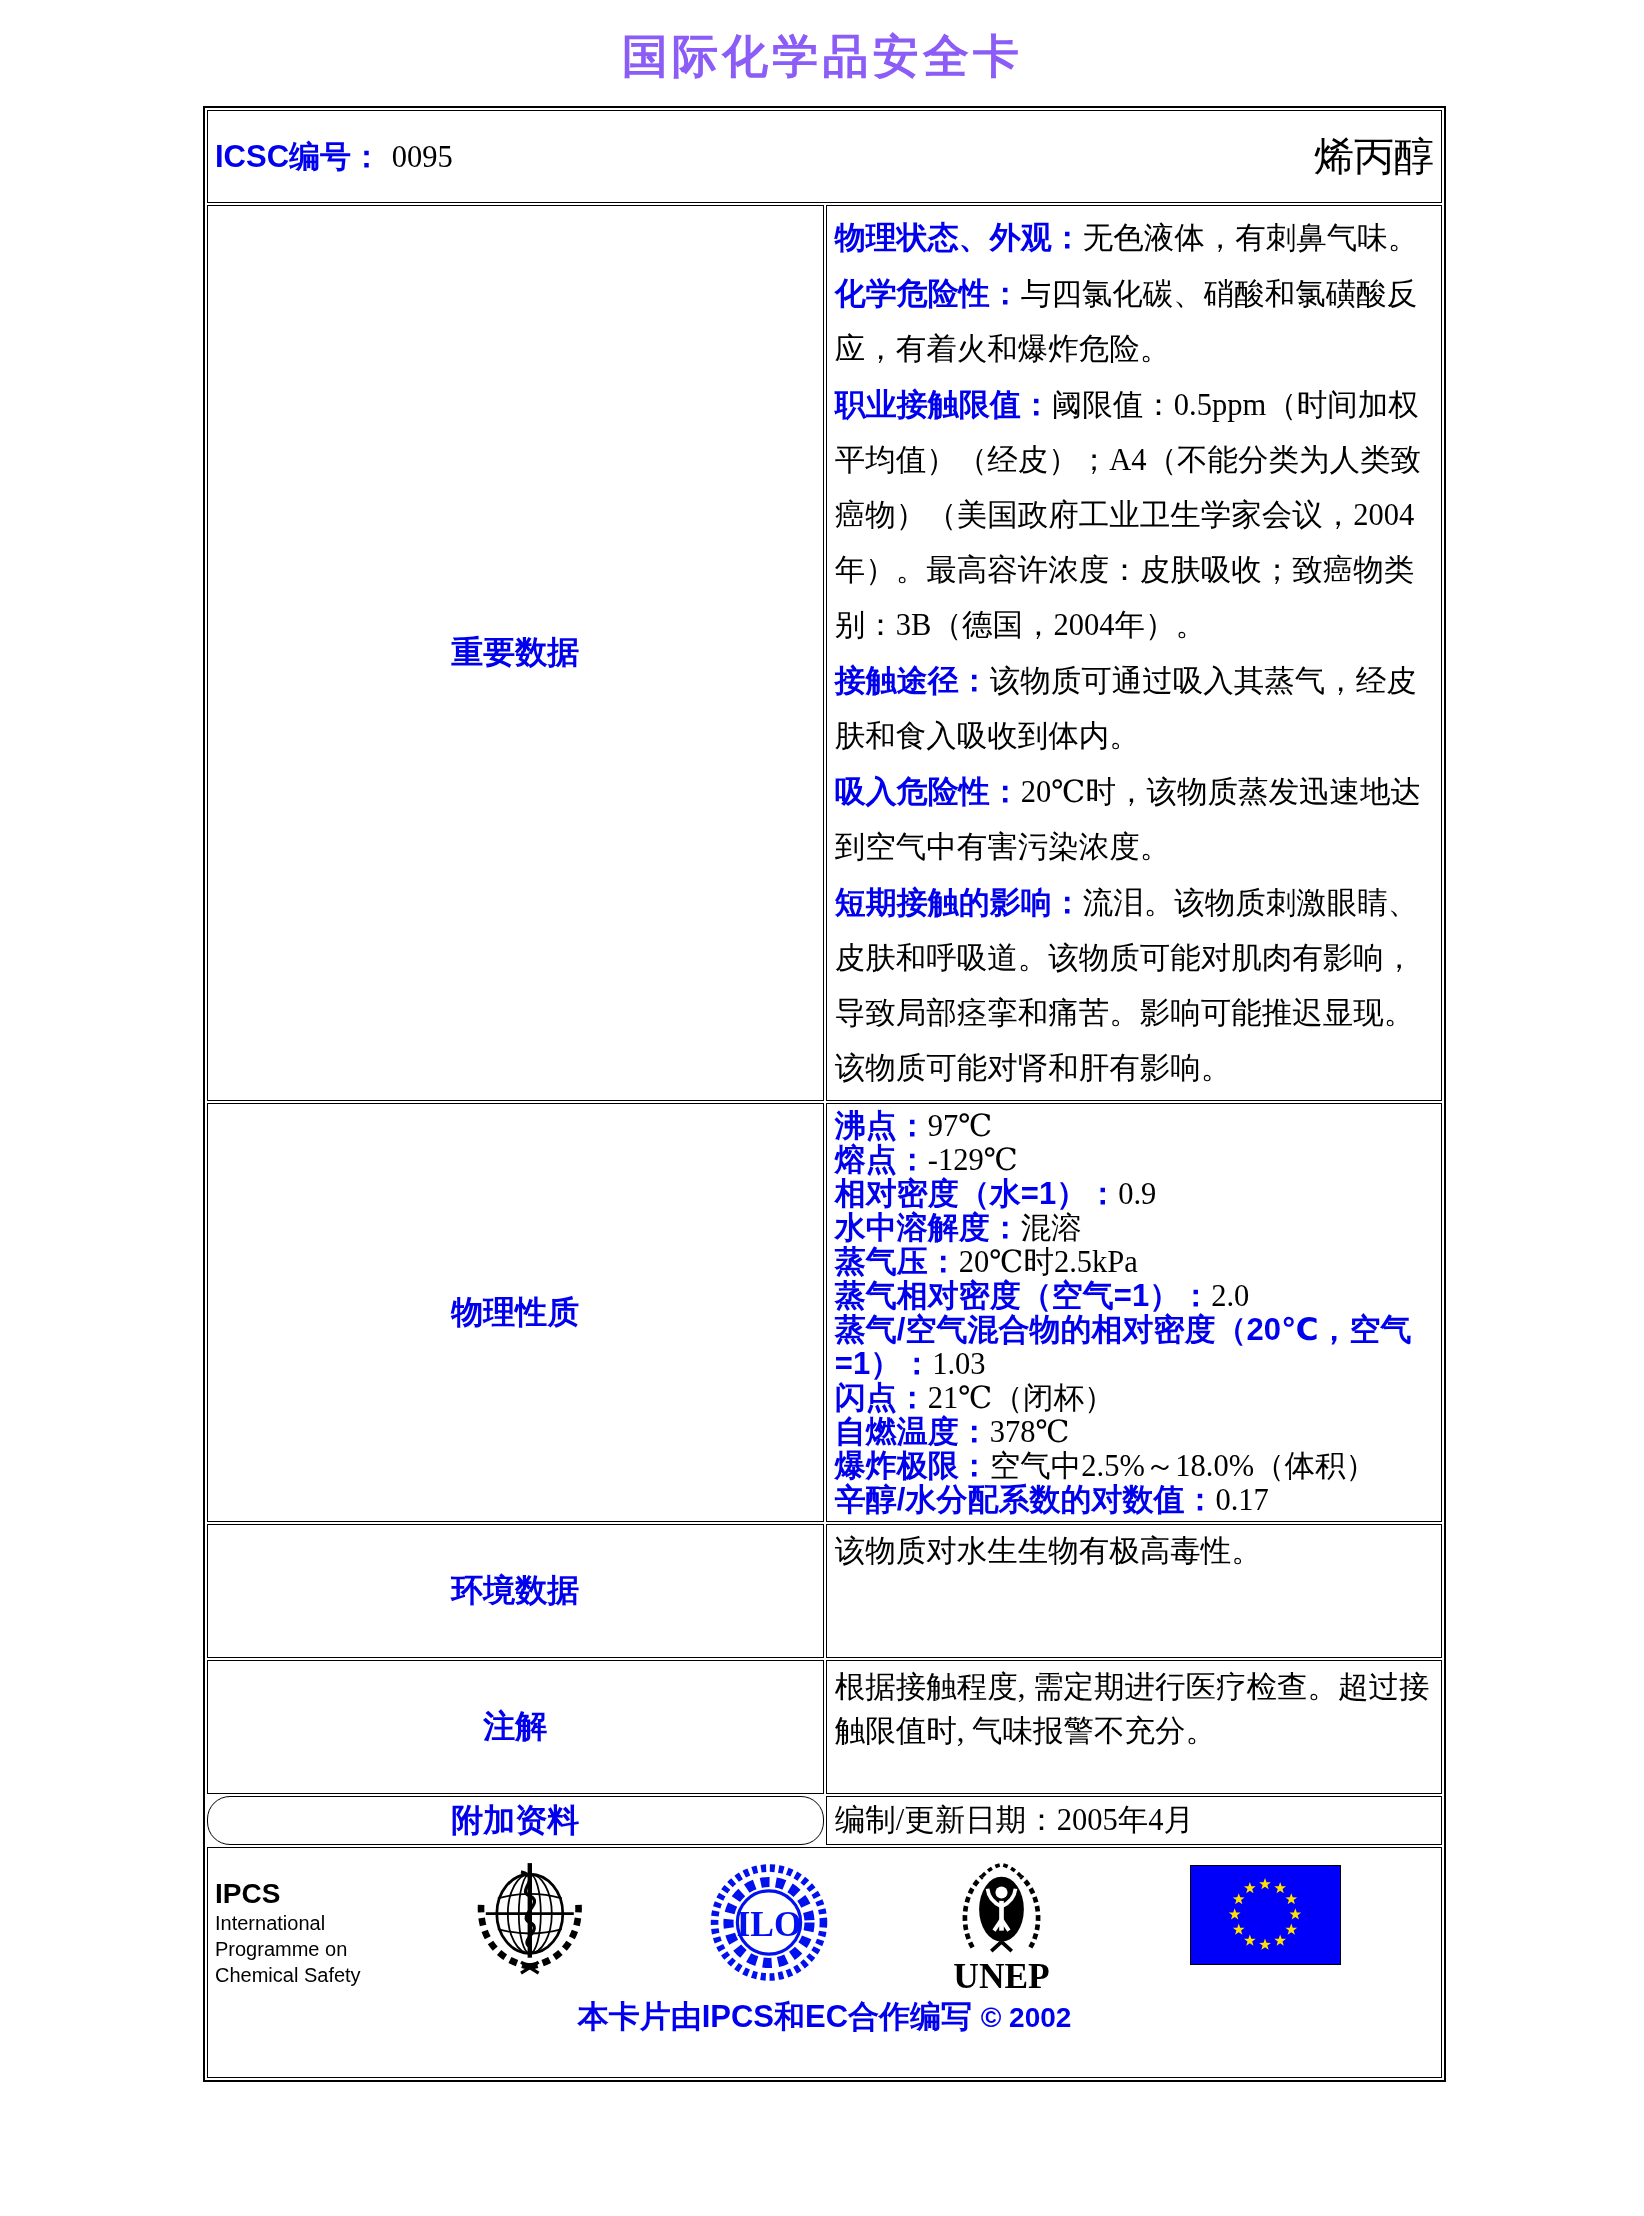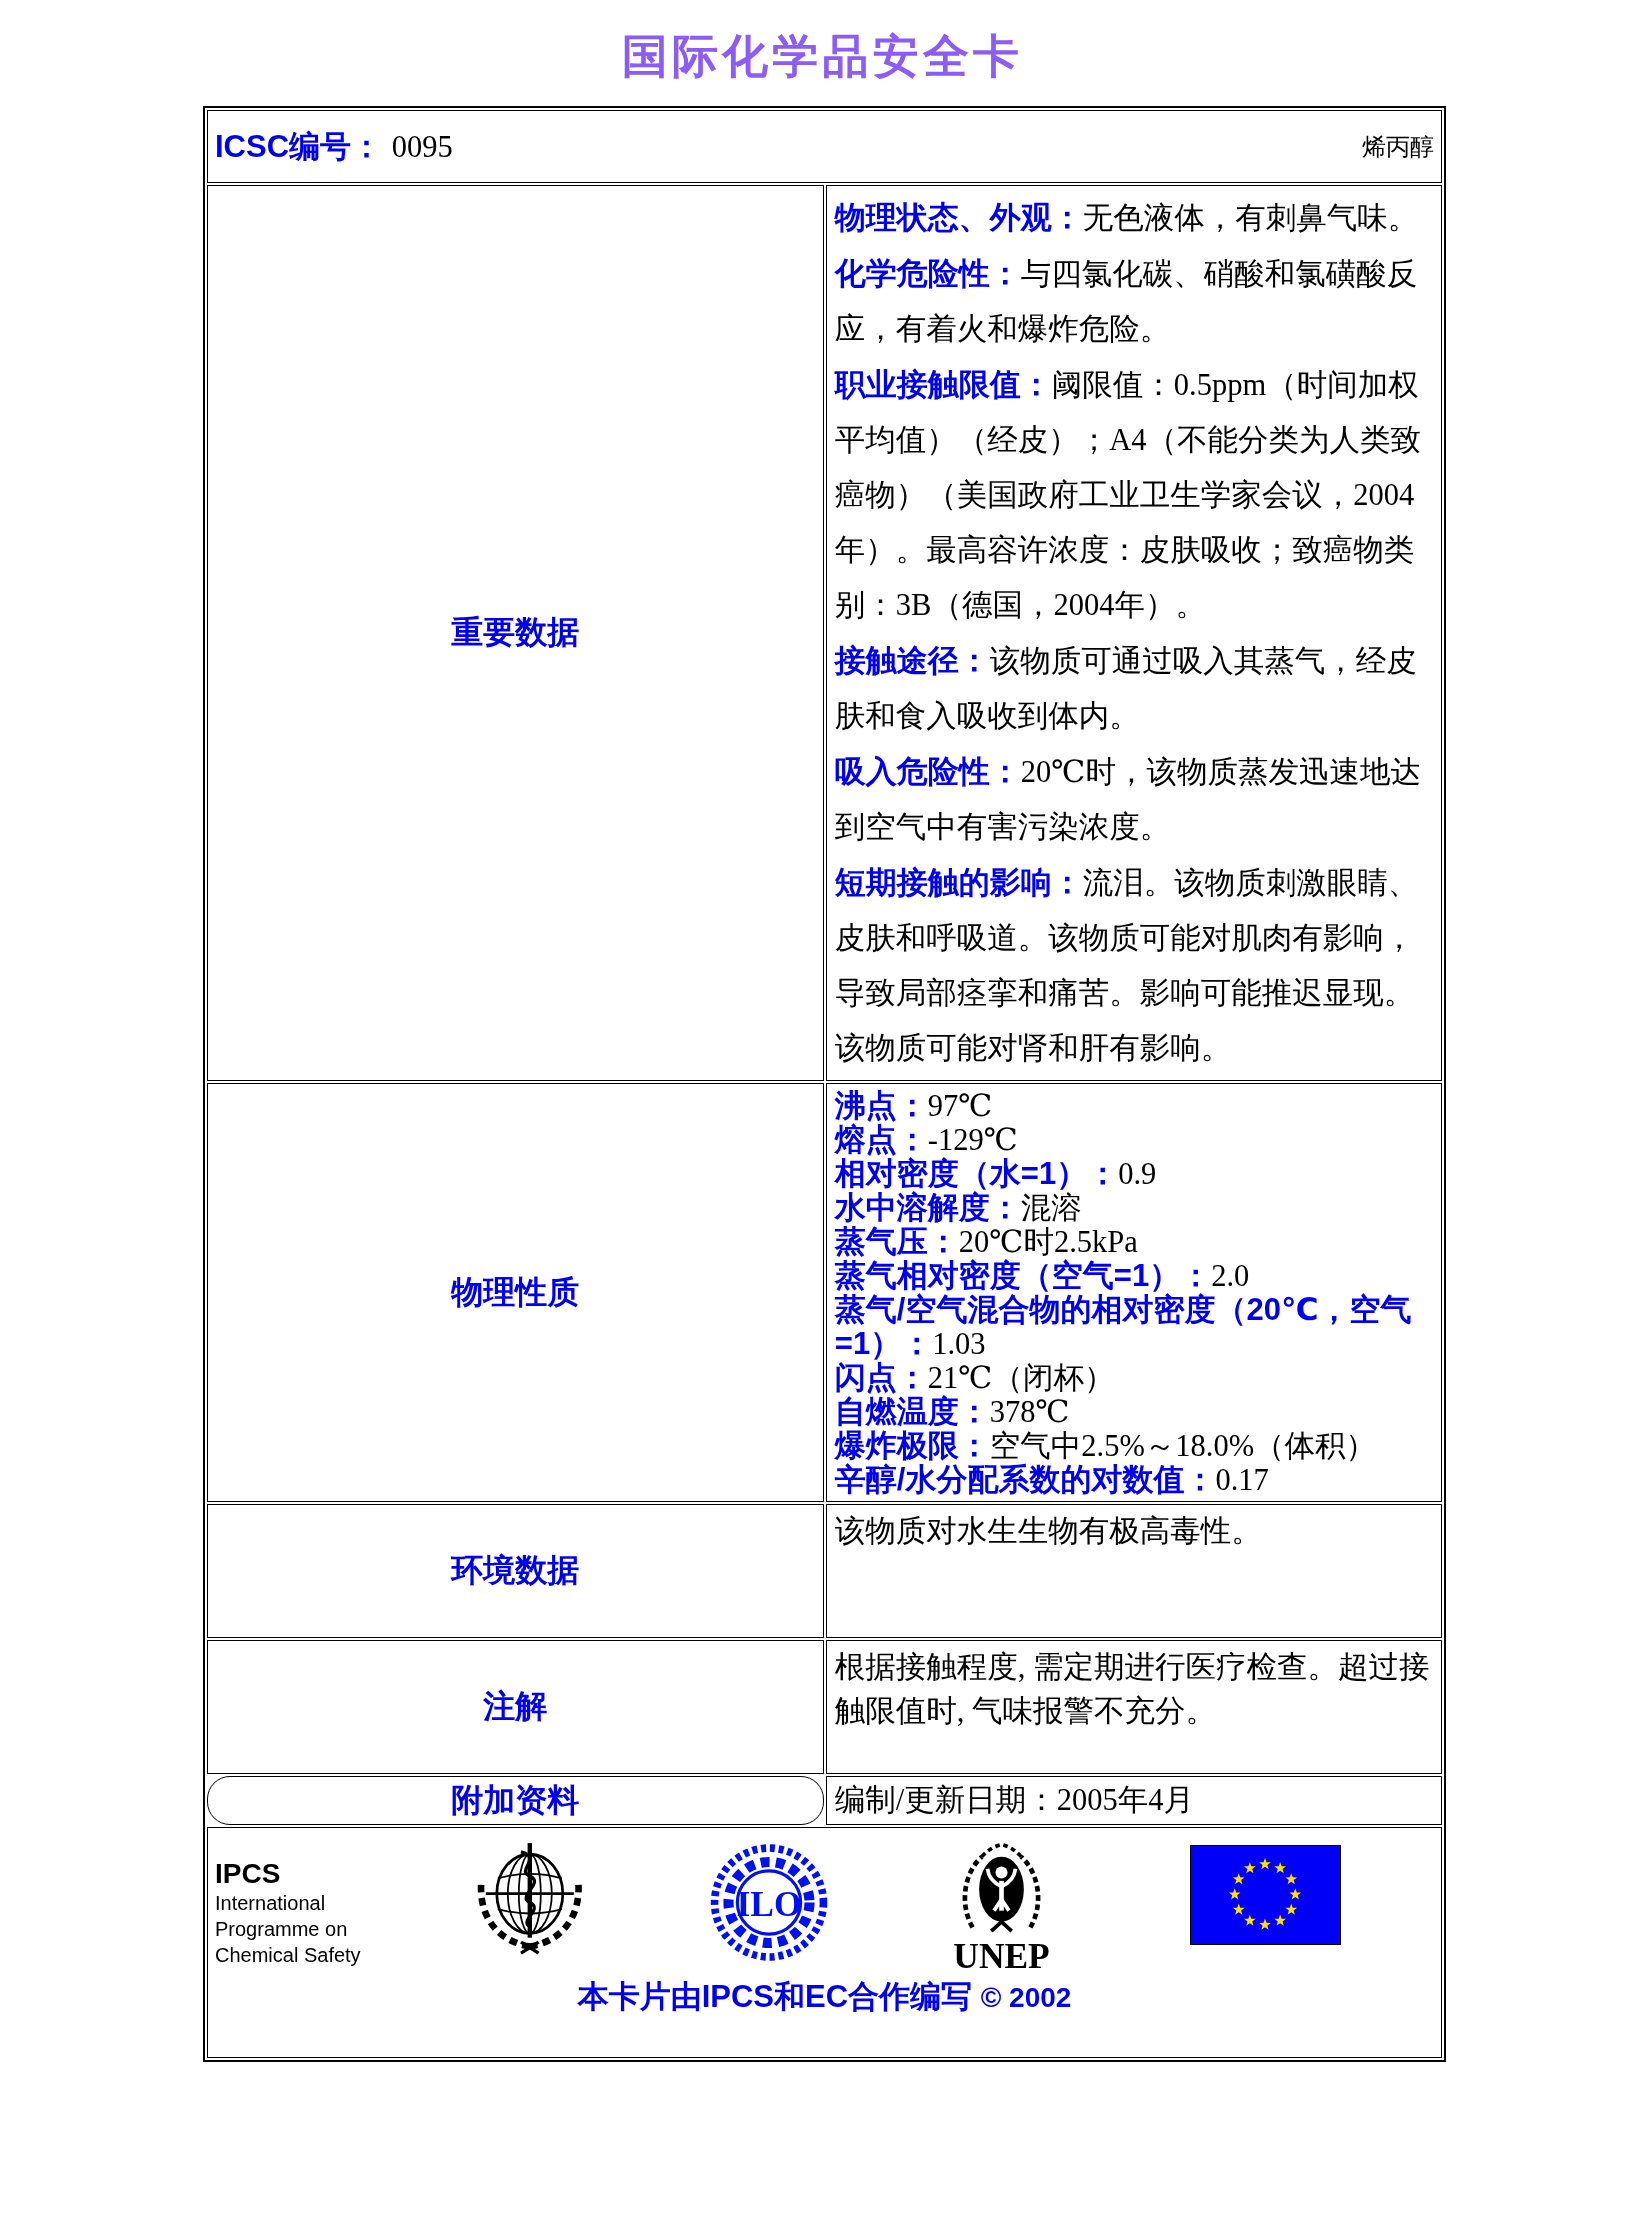--- a/index.html
+++ b/index.html
@@ -17,21 +17,21 @@
     border:2.1px solid #000;border-collapse:separate;border-spacing:2.1px;
     background:#fff;table-layout:fixed;
   }
   td{border:1.4px solid #000;vertical-align:middle;background:#fff;}
   td.lblcell{
     width:173px;text-align:center;color:#0000ee;font-weight:bold;font-size:32px;
     font-family:"Liberation Sans","DejaVu Sans",sans-serif;
     margin-left:44px;
   }
   td.contentcell{padding:4.2px 8.3px;font-size:30.5px;line-height:54px;}
-  .icsc-cell{height:67px;padding:2px 7px;font-size:30.5px;}
+  .icsc-cell{height:67px;padding:12px 7px;font-size:30.5px;}
   .icsc-flex{display:flex;justify-content:space-between;align-items:center;}
   .blue-lbl{
     color:#0000ee;font-weight:bold;font-size:31px;
     font-family:"Liberation Sans","DejaVu Sans",sans-serif;
   }
   .imp p,.phys p{margin:0;}
   .imp p{line-height:55px;}
   .phys p{line-height:34px;}
   td.top-cell{vertical-align:top;line-height:44px;}
   .env-cell{height:130px;}
@@ -51,21 +51,21 @@
   .eu-flag{
     left:982px;top:16.6px;width:151px;height:100px;background:#0000fa;
     border:1.4px solid #000;box-sizing:border-box;position:absolute;
   }
   .caption{
     position:absolute;left:0;top:148px;width:100%;text-align:center;
     color:#0000ee;font-weight:bold;font-size:31px;
     font-family:"Liberation Sans","DejaVu Sans",sans-serif;
   }
   .caption .copy{font-size:28px;font-weight:bold;}
-  .chem-name{font-size:24px;color:#000;}
+  .chem-name{font-size:40px;color:#000;}
   .icsc-num{font-size:30.5px;color:#000;padding-left:9.7px;}
 </style>
 </head>
 <body>
 
 <div class="title">国际化学品安全卡</div>
 
 <table class="card">
 
   <tbody>

